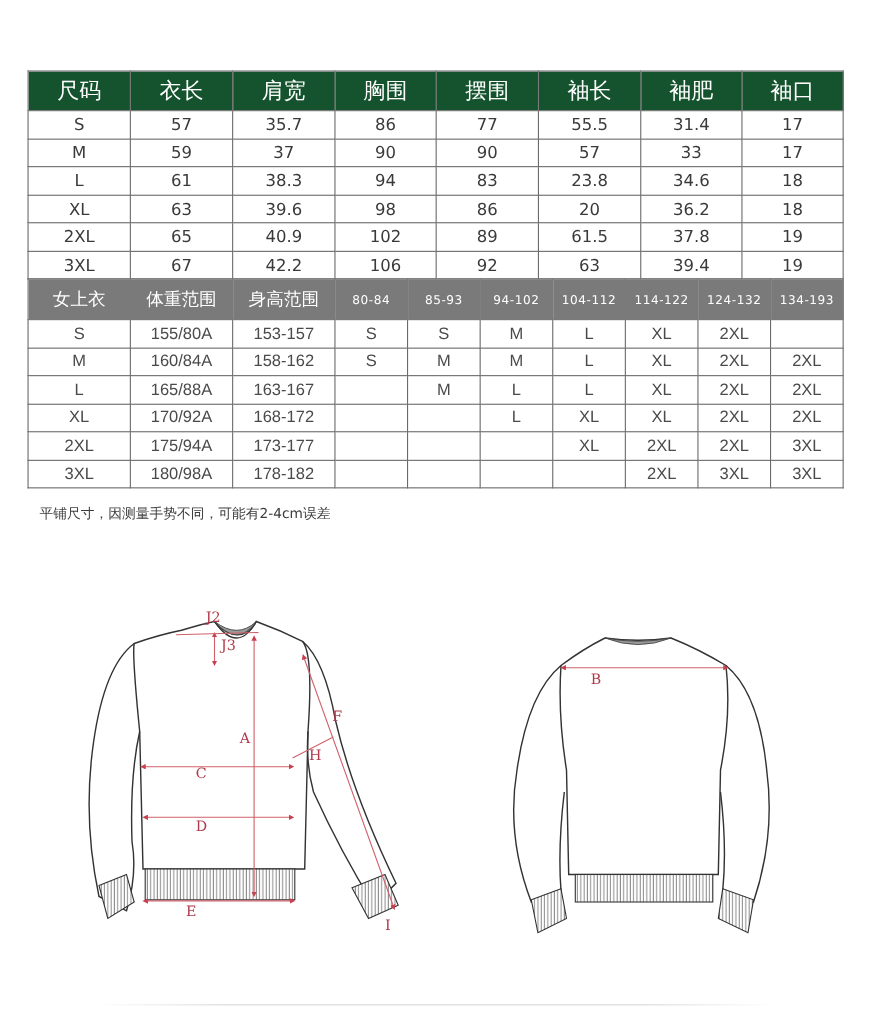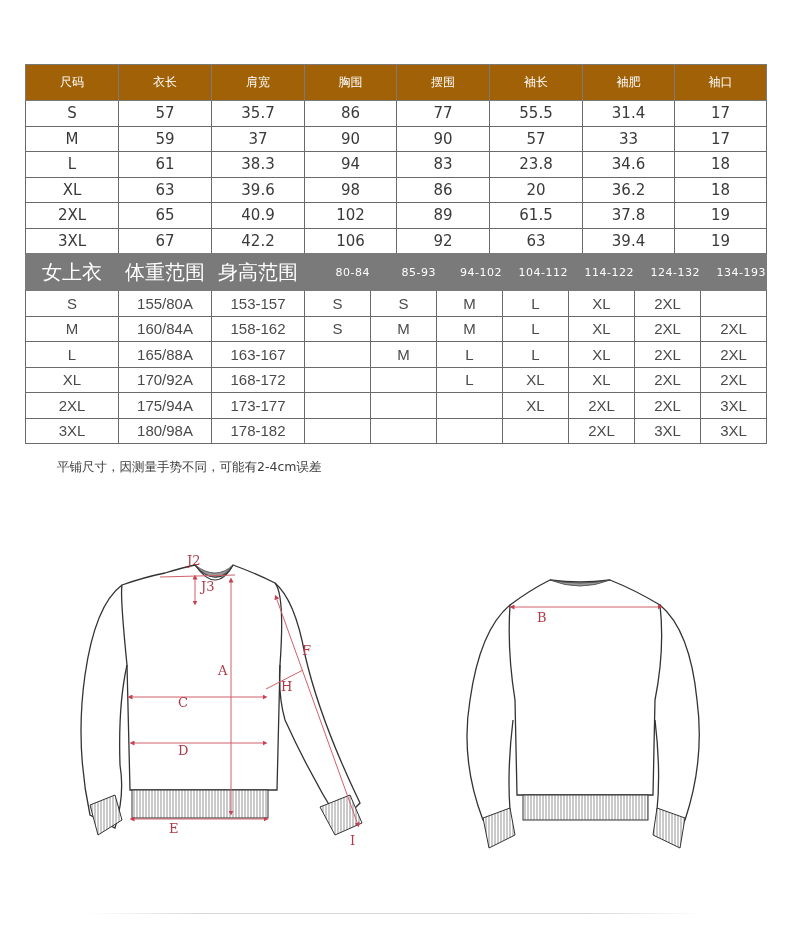--- a/index.html
+++ b/index.html
@@ -1,29 +1,29 @@
 <!DOCTYPE html>
 <html><head>
 <meta charset="utf-8">
 <style>
   html, body { margin: 0; padding: 0; background: #ffffff; }
   body { width: 790px; height: 932px; position: relative; overflow: hidden;
          font-family: "DejaVu Sans", "Liberation Sans", sans-serif; color: #333; }
   .tbl { position: absolute; left: 25px; border-collapse: collapse; table-layout: fixed; }
   .tbl td, .tbl th { border: 1px solid #6a6a6a; text-align: center; padding: 0; }
   #t1 { top: 64px; width: 741px; }
-  #t1 th { background: #a16207; color: #fff; font-weight: normal; height: 35px; font-size: 12px; border-color: #7a7a7a; }
+  #t1 th { background: #14532d; color: #fff; font-weight: normal; height: 35px; font-size: 20px; border-color: #7a7a7a; }
   #t1 td { height: 24.5px; font-size: 15px; color: #3a3a3a; }
   #t2 { top: 253px; width: 741px; }
-  #t2 th { background: #7a7a7a; color: #fff; font-weight: normal; height: 36px; font-size: 20px; border-color: #7a7a7a; }
-  #t2 th.rng { font-size: 11px; letter-spacing: 0.5px; text-align: right; }
+  #t2 th { background: #7a7a7a; color: #fff; font-weight: normal; height: 36px; font-size: 16px; border-color: #7a7a7a; }
+  #t2 th.rng { font-size: 11px; letter-spacing: 0.5px; }
   #t2 td { height: 24.5px; font-size: 15px; color: #4a4a4a; font-family: "Liberation Sans", sans-serif; }
   .notes { position: absolute; left: 32px; top: 458px; font-size: 12.5px; color: #3c3c3c; line-height: 17px; }
   .notes p { margin: 0; }
-  .notes .l1 { padding-left: 4px; margin-left: 21px; }
+  .notes .l1 { padding-left: 4px; }
   .notes .l2 { padding-left: 2px; }
   .diagram { position: absolute; }
   .footer-line { position: absolute; left: 85px; top: 913px; width: 620px; height: 1px;
                  background: linear-gradient(to right, #fff, #d6d6d6 20%, #d6d6d6 80%, #fff); }
   .lbl { font-family: "DejaVu Serif", "Liberation Serif", serif; fill: #b03a4a; font-size: 13px; }
 </style>
 </head>
 <body>
 
 <table id="t1" class="tbl">

